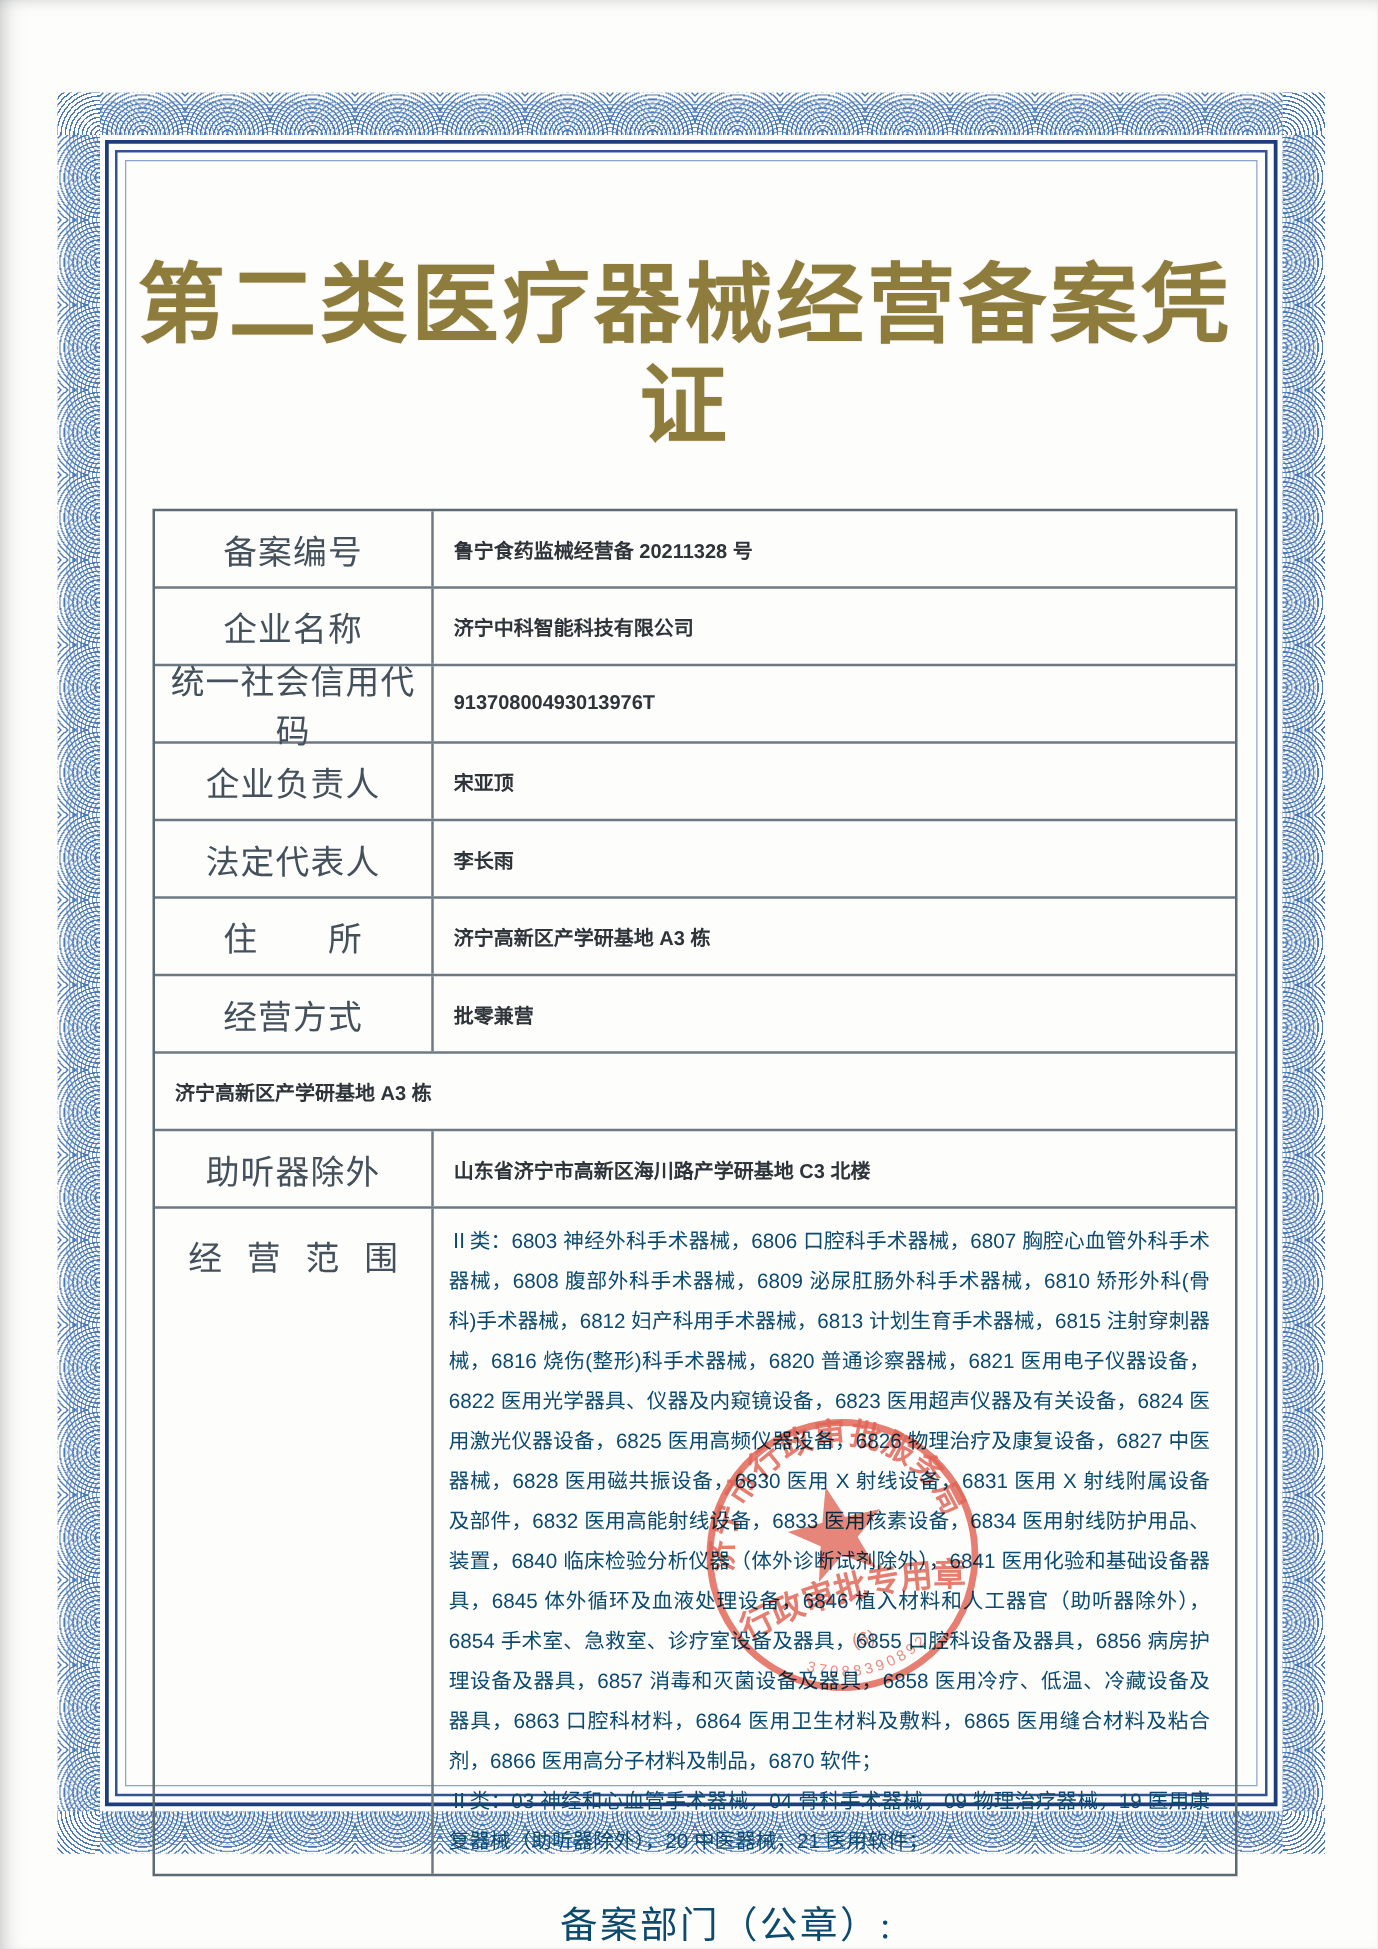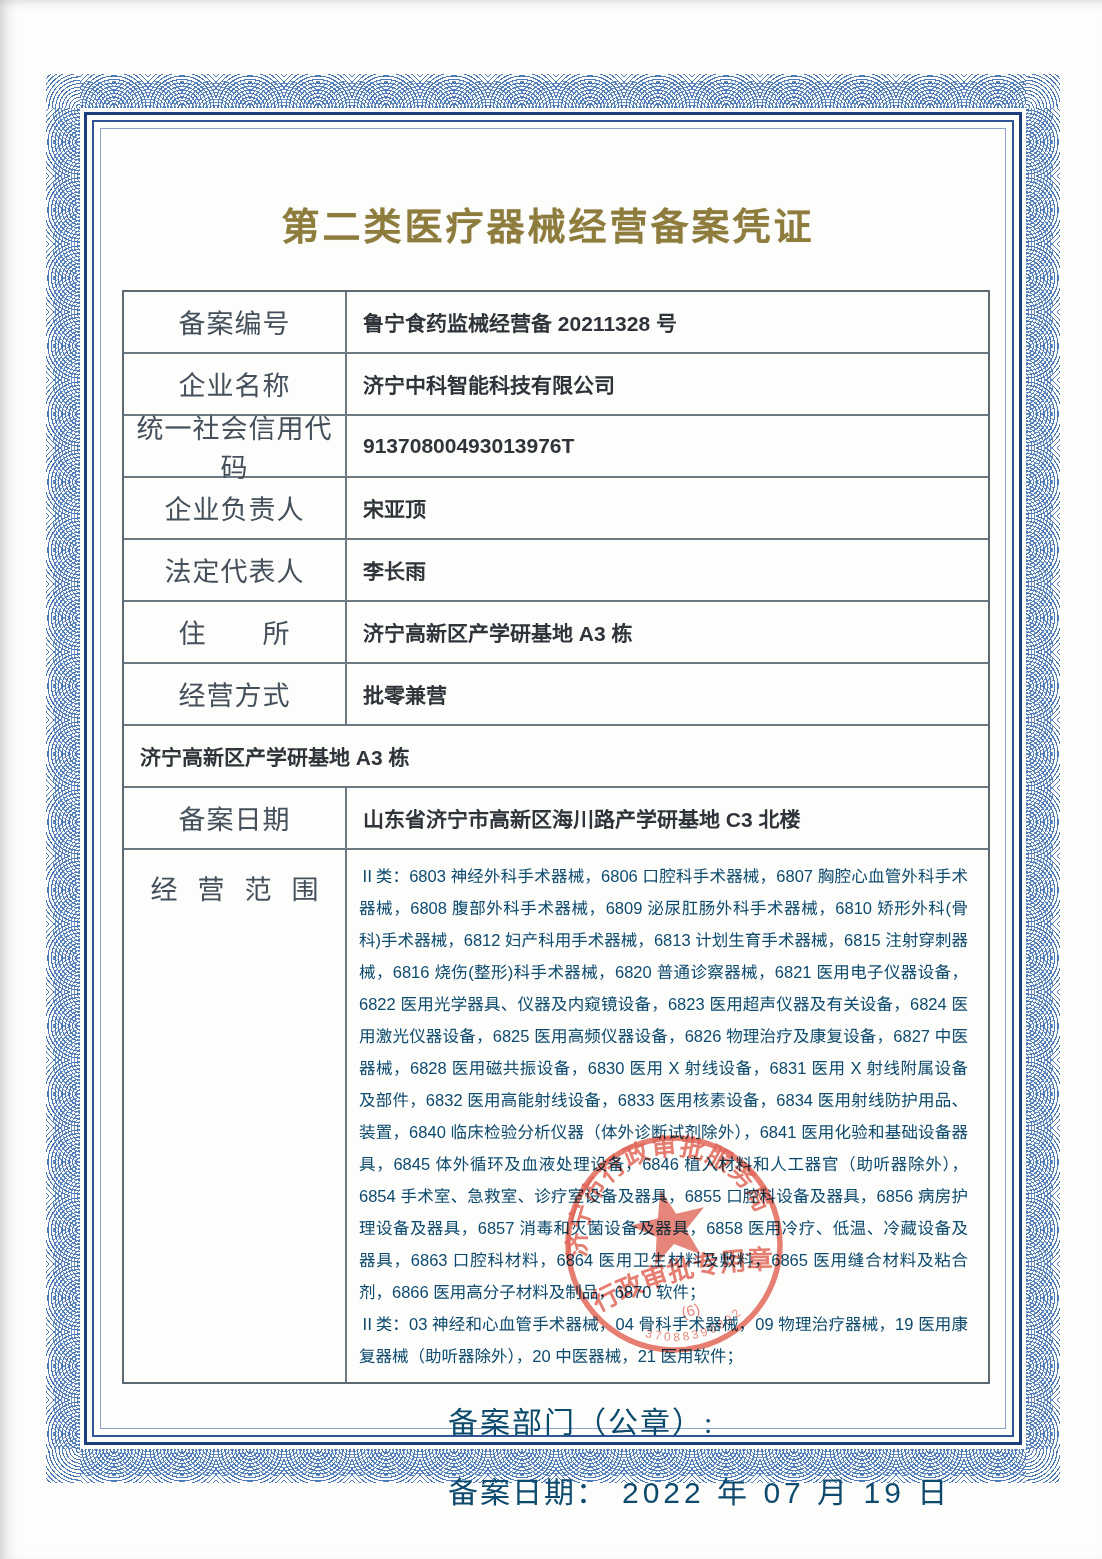--- a/index.html
+++ b/index.html
@@ -44,40 +44,40 @@
 
   
   .frame1{position:absolute;left:84px;top:112px;right:80px;bottom:114px;border:3px solid #1d3e7c;}
   .frame2{position:absolute;inset:5px;border:2px solid #315594;}
   .frame3{position:absolute;inset:6px;border:1px solid #8ba3cd;}
 
   
   .content{position:absolute;left:102px;top:132px;width:892px;}
   .title{
     margin:74px 0 0 0;text-align:center;
-    font-size:38px;font-weight:bold;color:#8e7c3d;
+    font-size:70px;font-weight:bold;color:#8e7c3d;
     letter-spacing:3px;line-height:1.15;
     text-shadow:0 0 1px rgba(110,95,40,.35);
   }
 
   .cert-table{margin:40px 0 0 20px;width:868px;border:2px solid #5d6a74;box-sizing:border-box;}
   .trow{display:flex;border-top:2px solid #6d7a84;}
   .trow:first-child{border-top:none;}
   .tlabel{
     width:223px;min-width:223px;box-sizing:border-box;
     border-right:2px solid #6d7a84;
     display:flex;align-items:center;justify-content:center;
     font-size:27px;color:#44505b;letter-spacing:1px;
     padding:4px 6px;text-align:center;
   }
   .tvalue{
     flex:1;display:flex;align-items:center;
     padding:6px 6px 6px 16px;
     font-family:"Liberation Sans", sans-serif;
-    font-size:21px;font-weight:bold;color:#2e343a;
+    font-size:16px;font-weight:bold;color:#2e343a;
   }
   .trow-std{height:60px;}
   .trow-scope{min-height:390px;}
   .trow-scope .tlabel{align-items:flex-start;padding-top:18px;letter-spacing:20px;text-indent:20px;font-family:Liberation Mono, monospace;}
   .scope-cell{
     flex:1;padding:10px 20px 10px 12px;
     font-family:"Liberation Sans", sans-serif;
     font-size:16.5px;line-height:32px;color:#0c4a6e;
     text-align:justify;
   }
@@ -148,21 +148,21 @@
         <div class="tvalue">济宁高新区产学研基地 A3 栋</div>
       </div>
       <div class="trow trow-std">
         <div class="tlabel">经营方式</div>
         <div class="tvalue">批零兼营</div>
       </div>
       <div class="trow trow-std">
         <div class="tvalue">济宁高新区产学研基地 A3 栋</div>
       </div>
       <div class="trow trow-std">
-        <div class="tlabel">备案日期</div>
+        <div class="tlabel">助听器除外</div>
         <div class="tvalue">山东省济宁市高新区海川路产学研基地 C3 北楼</div>
       </div>
       <div class="trow trow-scope">
         <div class="tlabel">经营范围</div>
         <div class="scope-cell">
           <p>Ⅱ类：6803 神经外科手术器械，6806 口腔科手术器械，6807 胸腔心血管外科手术器械，6808 腹部外科手术器械，6809 泌尿肛肠外科手术器械，6810 矫形外科(骨科)手术器械，6812 妇产科用手术器械，6813 计划生育手术器械，6815 注射穿刺器械，6816 烧伤(整形)科手术器械，6820 普通诊察器械，6821 医用电子仪器设备，6822 医用光学器具、仪器及内窥镜设备，6823 医用超声仪器及有关设备，6824 医用激光仪器设备，6825 医用高频仪器设备，6826 物理治疗及康复设备，6827 中医器械，6828 医用磁共振设备，6830 医用 X 射线设备，6831 医用 X 射线附属设备及部件，6832 医用高能射线设备，6833 医用核素设备，6834 医用射线防护用品、装置，6840 临床检验分析仪器（体外诊断试剂除外），6841 医用化验和基础设备器具，6845 体外循环及血液处理设备，6846 植入材料和人工器官（助听器除外），6854 手术室、急救室、诊疗室设备及器具，6855 口腔科设备及器具，6856 病房护理设备及器具，6857 消毒和灭菌设备及器具，6858 医用冷疗、低温、冷藏设备及器具，6863 口腔科材料，6864 医用卫生材料及敷料，6865 医用缝合材料及粘合剂，6866 医用高分子材料及制品，6870 软件；</p>
           <p>Ⅱ类：03 神经和心血管手术器械，04 骨科手术器械，09 物理治疗器械，19 医用康复器械（助听器除外），20 中医器械，21 医用软件；</p>
         </div>
       </div>
     </div>

